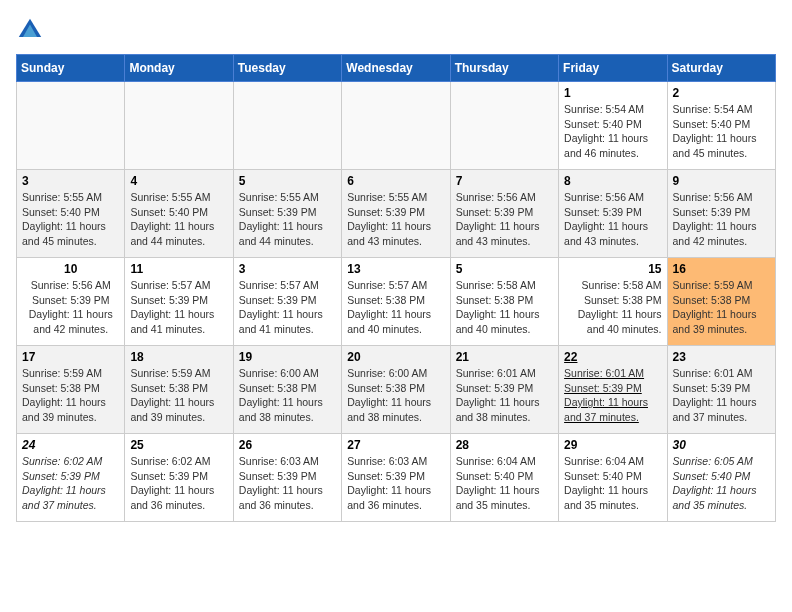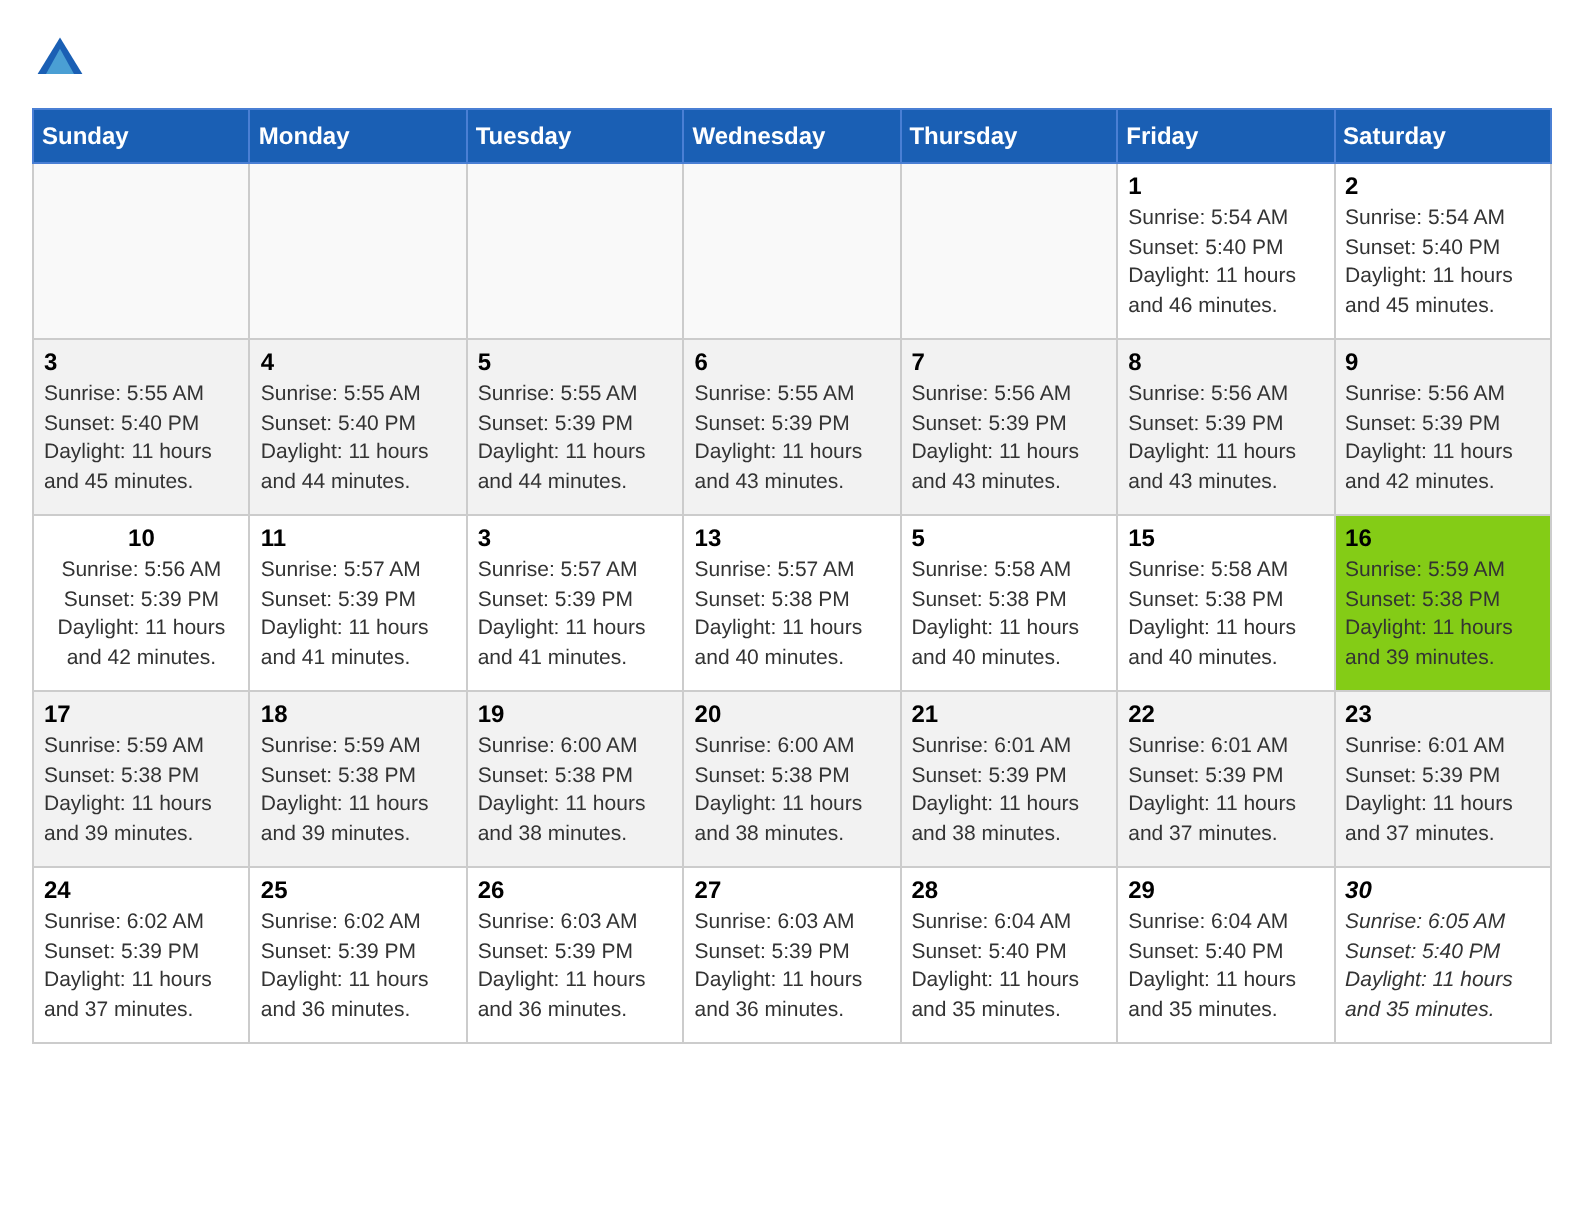--- a/index.html
+++ b/index.html
@@ -222,28 +222,28 @@
 Daylight: 11 hours
 and 40 minutes.</div>
         </td>
         <td style="background: rgb(255, 255, 255);">
           <span class="day-num">5</span>
           <div class="day-info" style="white-space: pre-line;">Sunrise: 5:58 AM
 Sunset: 5:38 PM
 Daylight: 11 hours
 and 40 minutes.</div>
         </td>
-        <td style="background: rgb(255, 255, 255);">
+        <td style="background: rgb(255, 255, 255); text-align: right;">
           <span class="day-num">15</span>
           <div class="day-info" style="white-space: pre-line;">Sunrise: 5:58 AM
 Sunset: 5:38 PM
 Daylight: 11 hours
 and 40 minutes.</div>
         </td>
-        <td style="background: #84cc16;">
+        <td style="background: #fdba74;">
           <span class="day-num">16</span>
           <div class="day-info" style="white-space: pre-line;">Sunrise: 5:59 AM
 Sunset: 5:38 PM
 Daylight: 11 hours
 and 39 minutes.</div>
         </td>
       </tr>
       <tr>
         <td style="background: rgb(242, 242, 242);">
           <span class="day-num">17</span>
@@ -273,37 +273,37 @@
 Daylight: 11 hours
 and 38 minutes.</div>
         </td>
         <td style="background: rgb(242, 242, 242);">
           <span class="day-num">21</span>
           <div class="day-info" style="white-space: pre-line;">Sunrise: 6:01 AM
 Sunset: 5:39 PM
 Daylight: 11 hours
 and 38 minutes.</div>
         </td>
-        <td style="background: rgb(242, 242, 242);">
+        <td style="background: rgb(242, 242, 242); text-decoration: underline;">
           <span class="day-num">22</span>
           <div class="day-info" style="white-space: pre-line;">Sunrise: 6:01 AM
 Sunset: 5:39 PM
 Daylight: 11 hours
 and 37 minutes.</div>
         </td>
         <td style="background: rgb(242, 242, 242);">
           <span class="day-num">23</span>
           <div class="day-info" style="white-space: pre-line;">Sunrise: 6:01 AM
 Sunset: 5:39 PM
 Daylight: 11 hours
 and 37 minutes.</div>
         </td>
       </tr>
       <tr>
-        <td style="background: rgb(255, 255, 255);">
+        <td style="background: rgb(255, 255, 255); font-style: italic;">
           <span class="day-num">24</span>
           <div class="day-info" style="white-space: pre-line;">Sunrise: 6:02 AM
 Sunset: 5:39 PM
 Daylight: 11 hours
 and 37 minutes.</div>
         </td>
         <td style="background: rgb(255, 255, 255);">
           <span class="day-num">25</span>
           <div class="day-info" style="white-space: pre-line;">Sunrise: 6:02 AM
 Sunset: 5:39 PM

